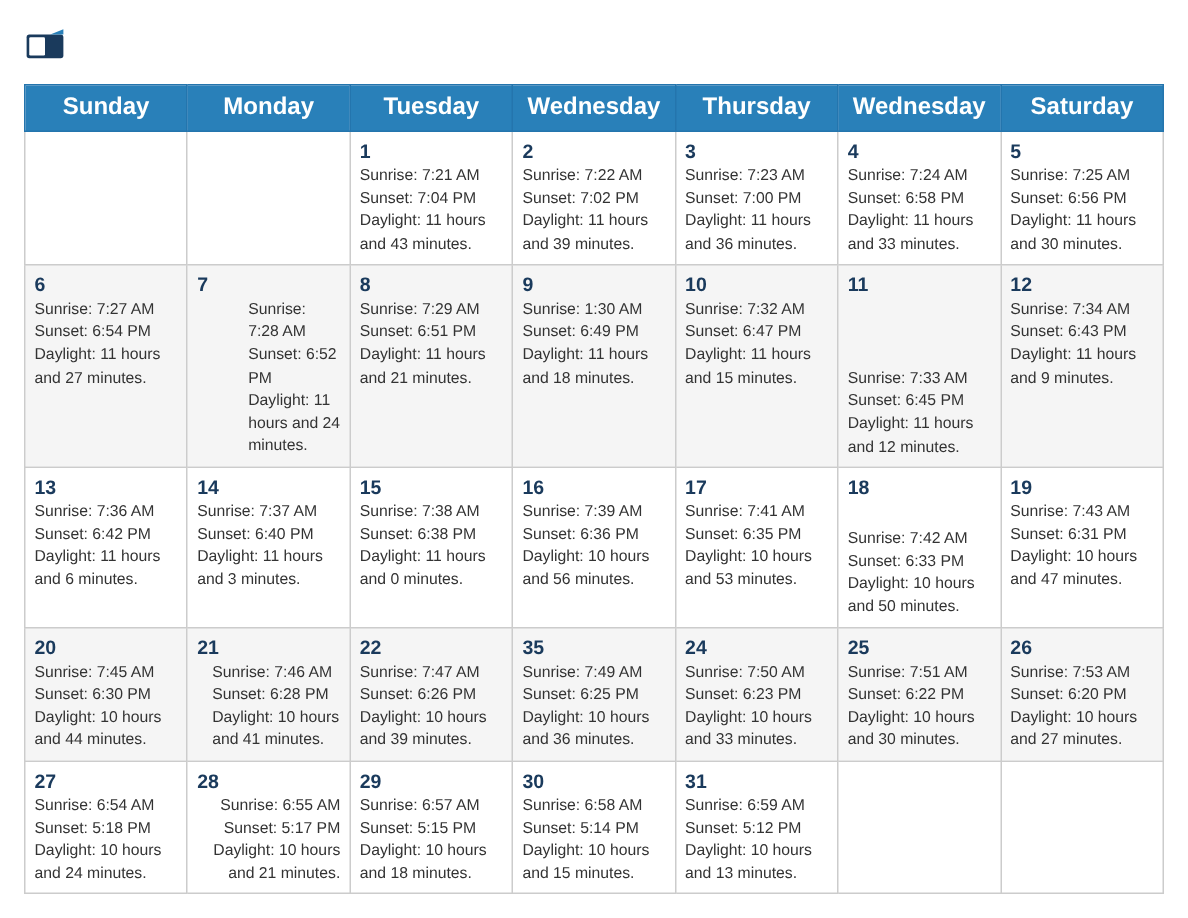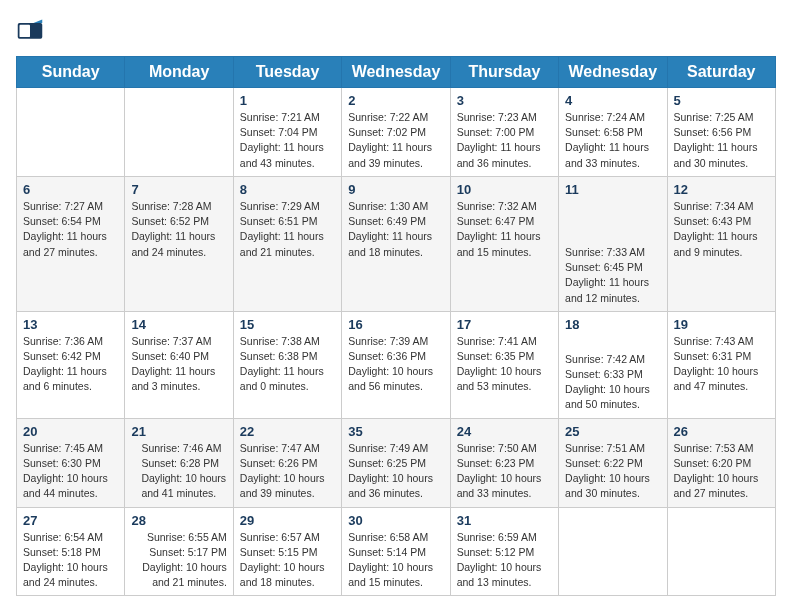--- a/index.html
+++ b/index.html
@@ -152,21 +152,21 @@
       </tr>
       <tr>
         <td>
           <span class="day-num">6</span>
           <div class="cell-info" style="white-space: pre-line;">Sunrise: 7:27 AM
 Sunset: 6:54 PM
 Daylight: 11 hours and 27 minutes.</div>
         </td>
         <td>
           <span class="day-num">7</span>
-          <div class="cell-info" style="white-space: pre-line;">Sunrise: 7:28 AM
+          <div class="cell-info" style="white-space: pre-line; margin-left: 34px;">Sunrise: 7:28 AM
 Sunset: 6:52 PM
 Daylight: 11 hours and 24 minutes.</div>
         </td>
         <td>
           <span class="day-num">8</span>
           <div class="cell-info" style="white-space: pre-line;">Sunrise: 7:29 AM
 Sunset: 6:51 PM
 Daylight: 11 hours and 21 minutes.</div>
         </td>
         <td>

